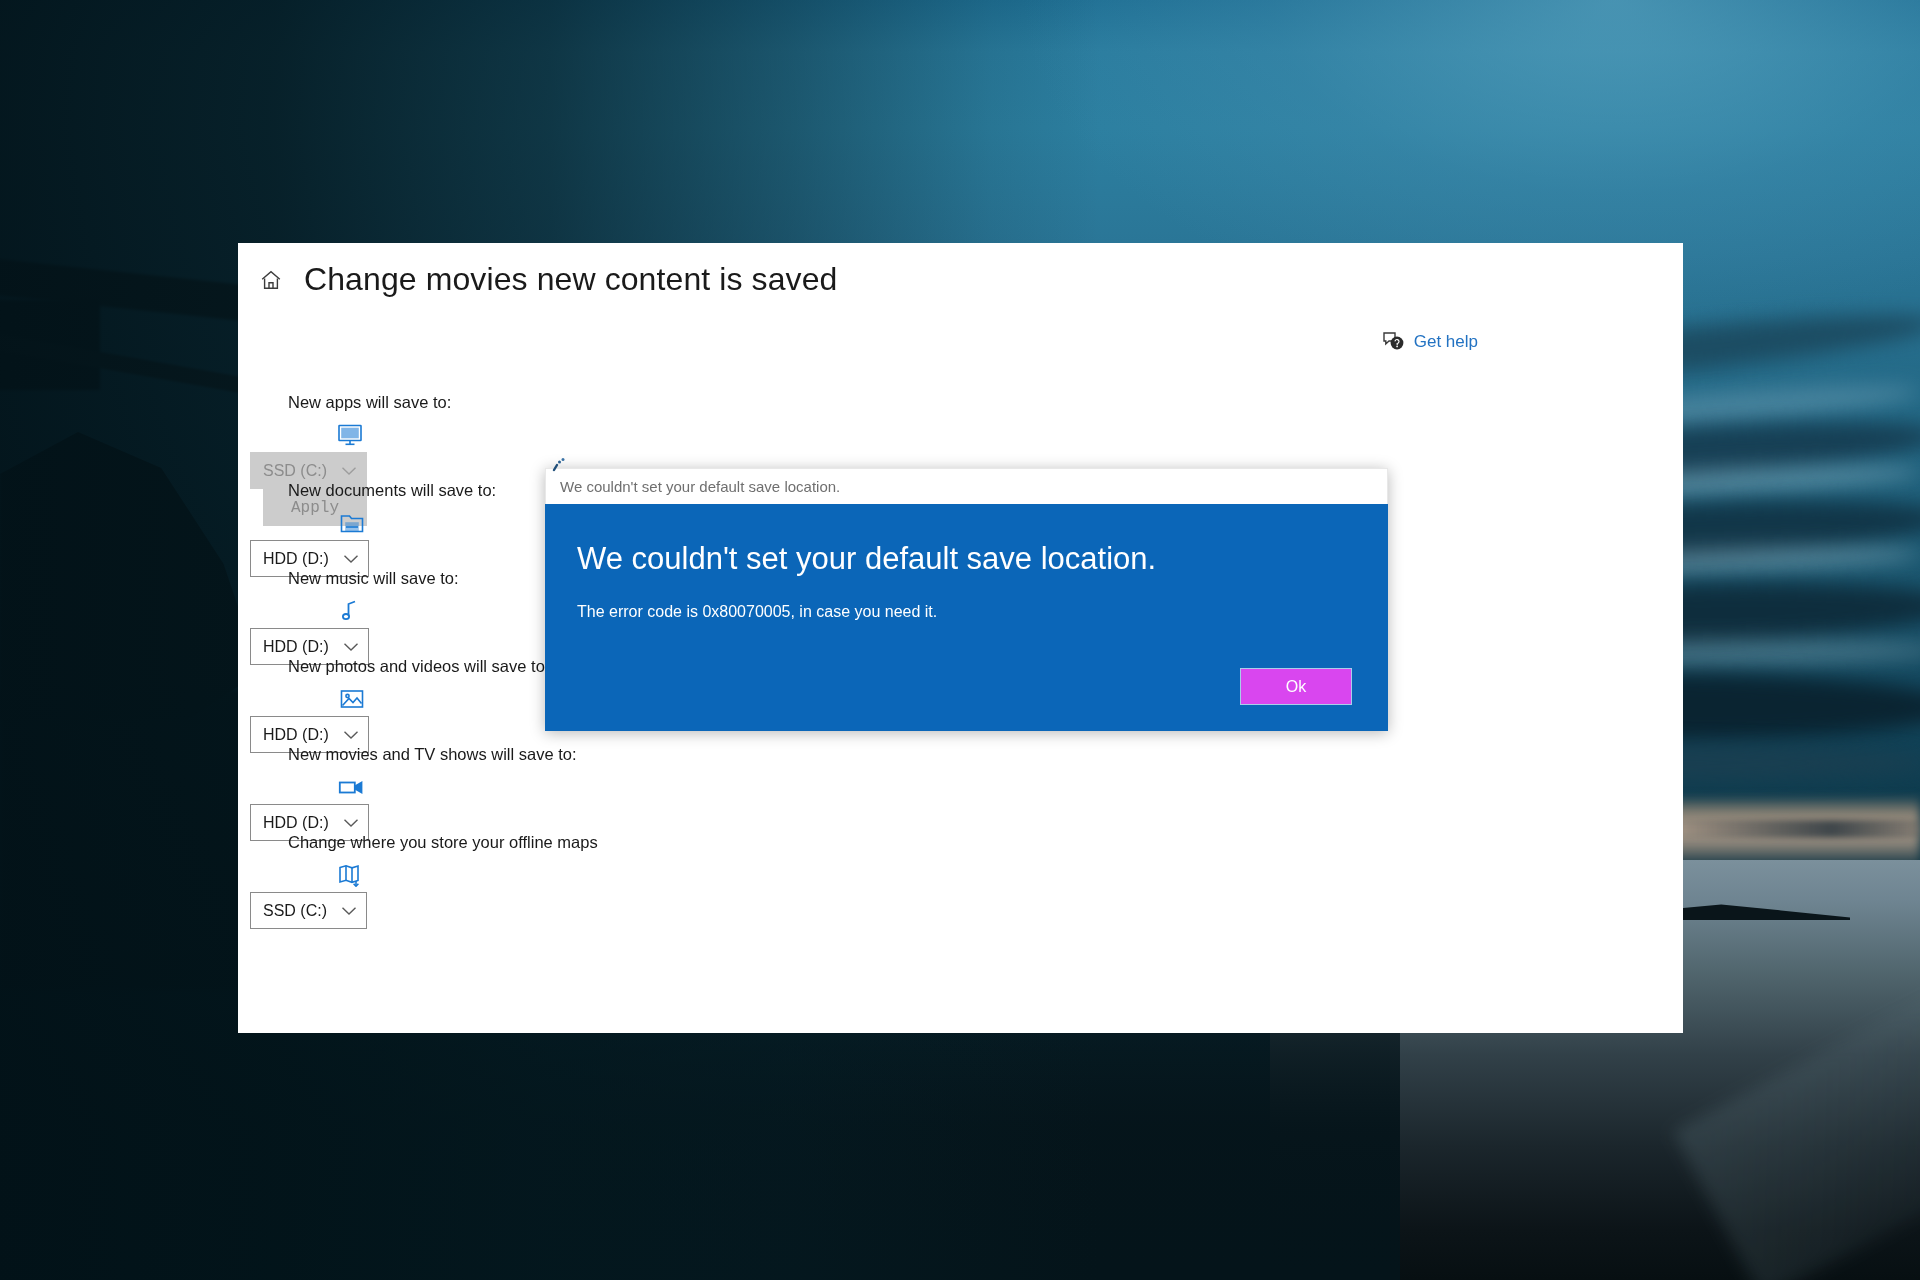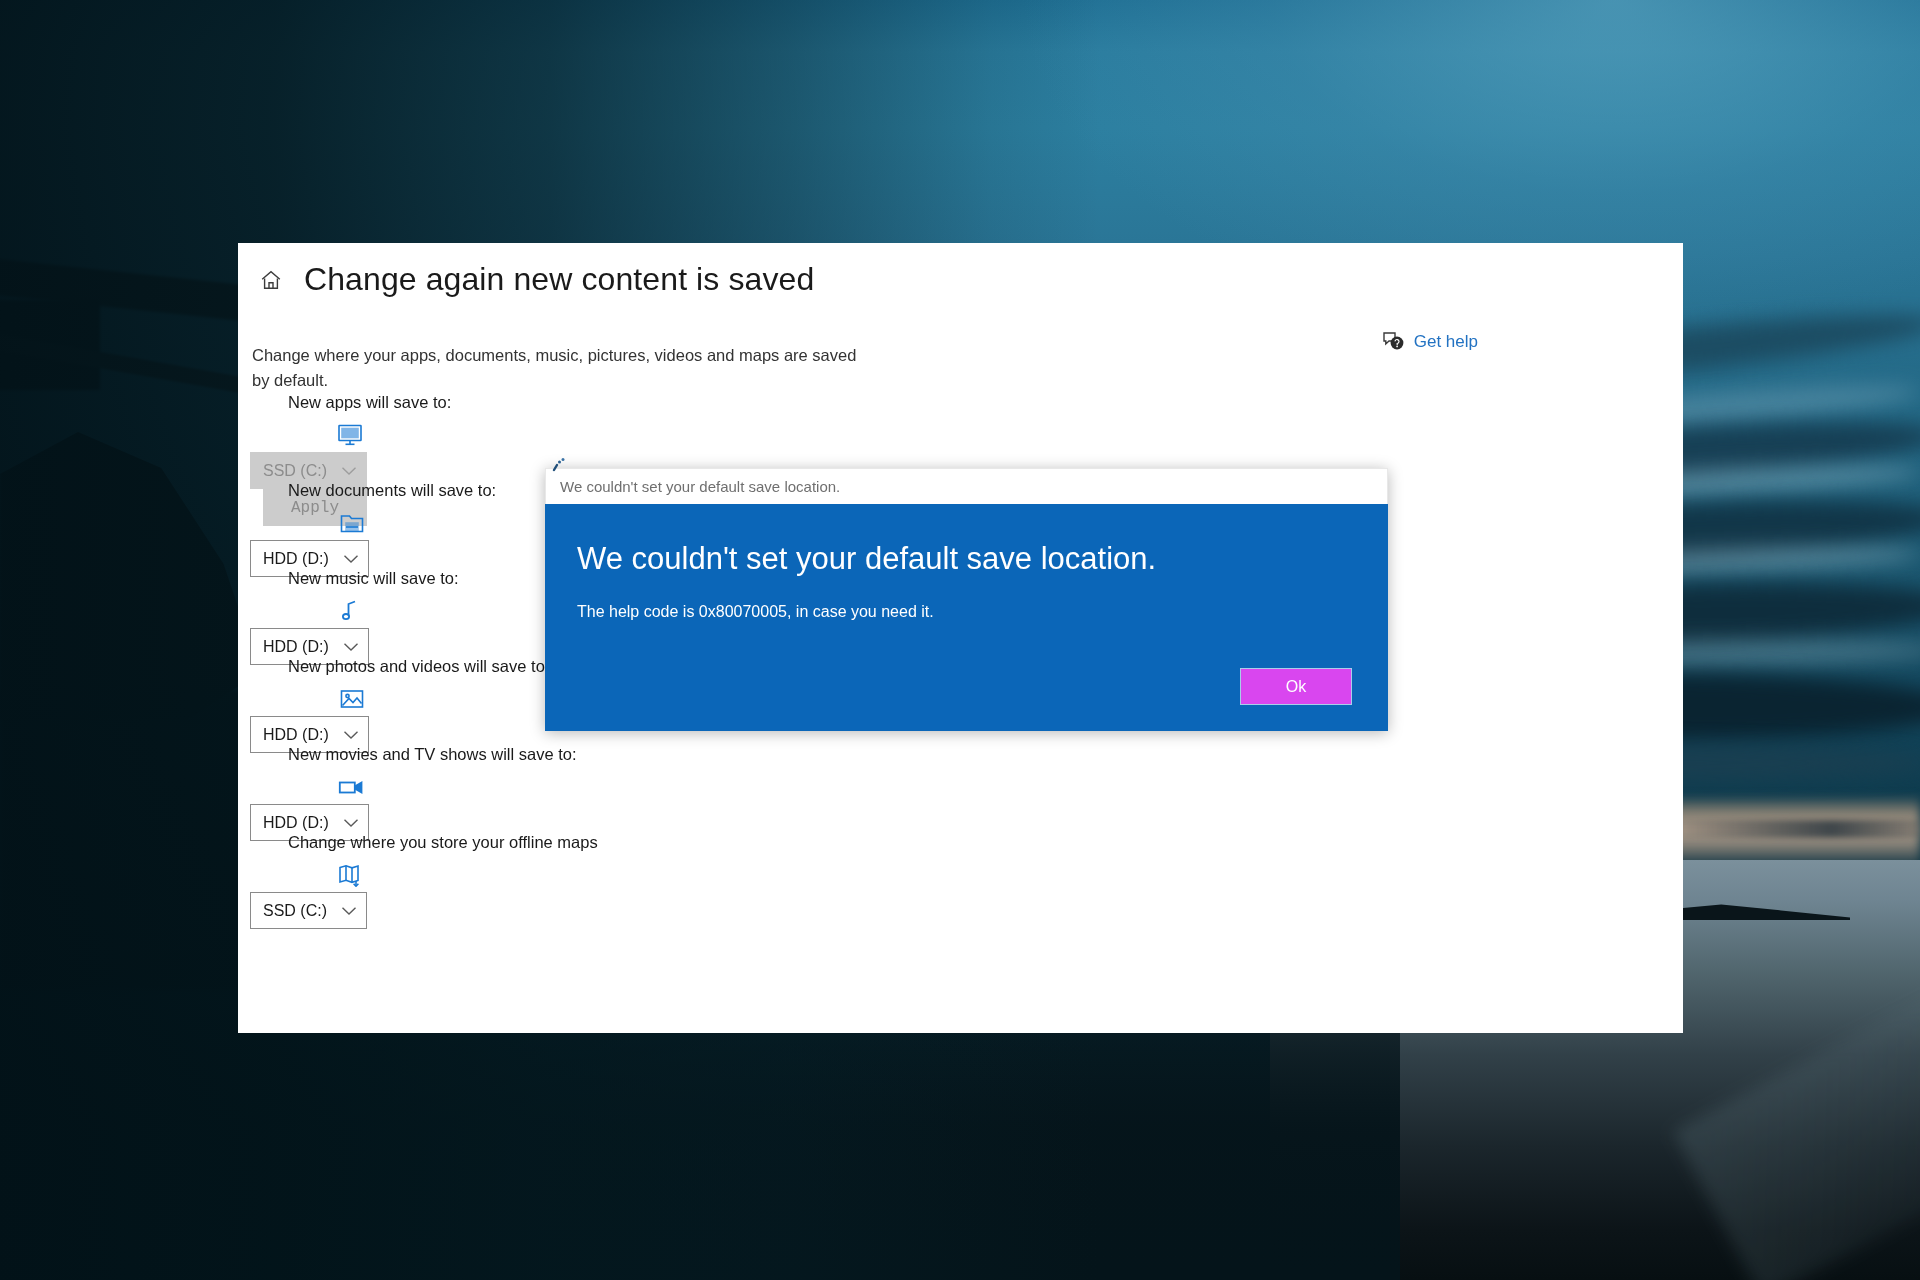--- a/index.html
+++ b/index.html
@@ -371,24 +371,23 @@
 <div id="settings-window">
 
   <div id="page-header">
     <span id="home-icon">
       <svg width="24" height="24" viewBox="0 0 24 24" fill="none" stroke="currentColor" stroke-width="1.4">
         <path d="M3.2 11.2 L12 3.6 L20.8 11.2"></path>
         <path d="M5.6 10.4 V20.2 H18.4 V10.4"></path>
         <path d="M10 20.2 V14.8 H14 V20.2"></path>
       </svg>
     </span>
-    <h1 id="page-title">Change again new content is saved</h1>
+    <h1 id="page-title">Change movies new content is saved</h1>
   </div>
 
-  <div id="page-subtitle">Change where your apps, documents, music, pictures, videos and maps are saved by default.</div>
 
   <a id="get-help" href="#">
     <span id="get-help-icon">
       <svg width="24" height="22" viewBox="0 0 24 22" fill="none">
         <path d="M2 2 h11 v8 h-6 l-3.2 3 v-3 h-1.8 z" fill="#ffffff" stroke="#3a3a3a" stroke-width="1.4"></path>
         <circle cx="15" cy="12" r="6.4" fill="#2b2b2b"></circle>
         <path d="M13.1 9.9 a2 2 0 1 1 2.1 2.6 v1.1" stroke="#ffffff" stroke-width="1.2" fill="none" stroke-linecap="round"></path>
         <circle cx="15.1" cy="15.4" r="0.85" fill="#ffffff"></circle>
       </svg>
     </span>
@@ -527,21 +526,21 @@
 
   </div>
 </div>
 
 <div id="error-dialog">
   <div id="dialog-titlebar">
     <span id="dialog-title">We couldn't set your default save location.</span>
   </div>
   <div id="dialog-body">
     <div id="dialog-heading">We couldn't set your default save location.</div>
-    <div class="dialog-line">The help code is 0x80070005, in case you need it.</div>
+    <div class="dialog-line">The error code is 0x80070005, in case you need it.</div>
     <div id="dialog-actions">
       <button id="ok-button">Ok</button>
     </div>
   </div>
 </div>
 
 <div id="busy-cursor">
   <svg width="22" height="20" viewBox="0 0 22 20" fill="none">
     <path d="M3 16 L6 11" stroke="#1f4e79" stroke-width="2.4" stroke-linecap="round"></path>
     <circle cx="8.5" cy="8" r="1.5" fill="#2a5f8f"></circle>

